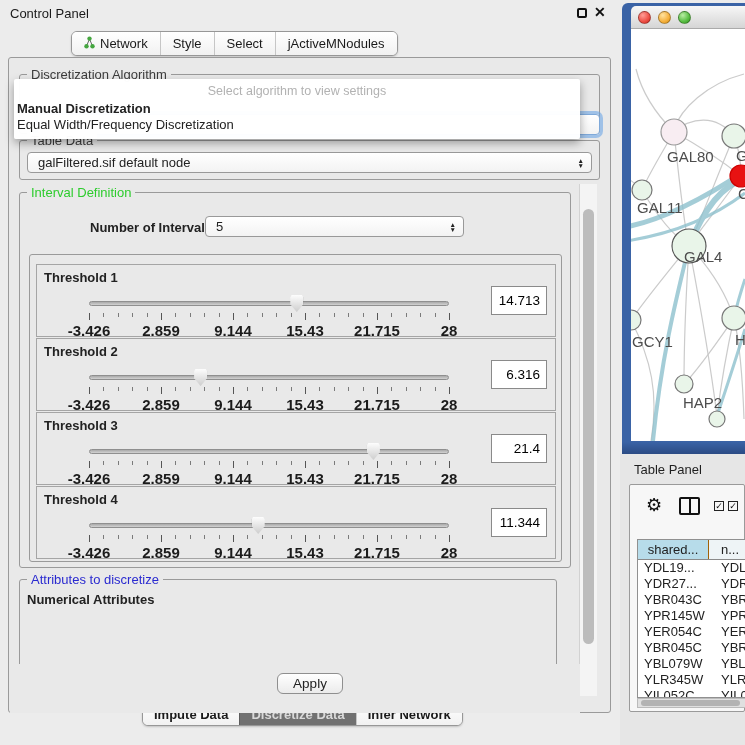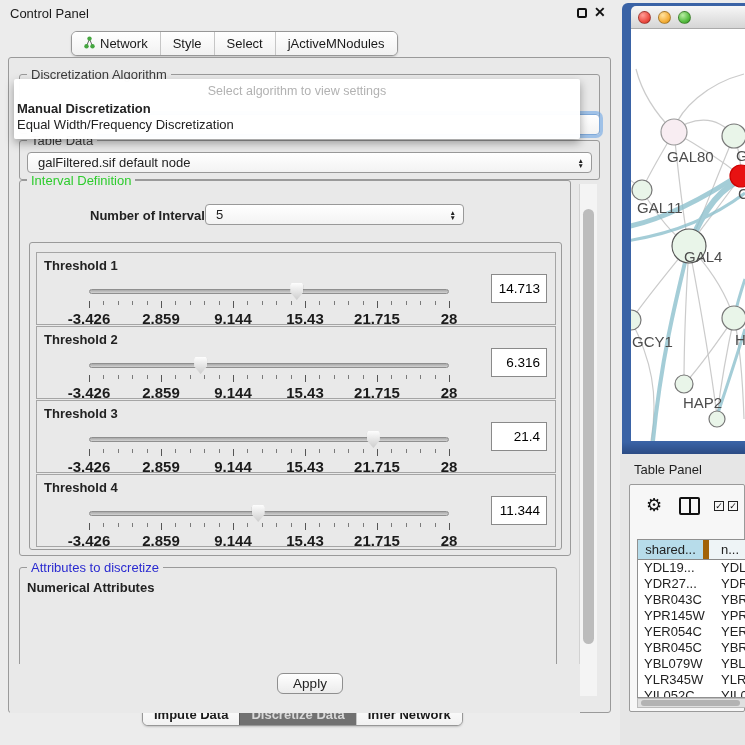--- a/index.html
+++ b/index.html
@@ -42,21 +42,21 @@
   .popup{position:absolute;left:5px;top:21px;width:566px;height:60px;background:rgba(255,255,255,0.98);
          box-shadow:0 4px 10px rgba(0,0,0,0.35);border-radius:2px;z-index:6;}
   .popup-prompt{text-align:center;color:#b2b2b2;font-size:12.5px;padding-top:5px;}
   .popup-opt{font-size:13px;padding:1px 0 0 3px;white-space:nowrap;}
   .popup-opt.bold{font-weight:bold;padding-top:3px;}
 
   .td-group{left:10px;top:82px;width:581px;height:40px;}
   .td-combo{left:7px;top:11px;width:565px;}
 
   
-  .viewport{position:absolute;left:1px;top:114px;width:616px;height:512px;overflow:hidden;}
+  .viewport{position:absolute;left:1px;top:126px;width:616px;height:512px;overflow:hidden;}
   .vscroll{position:absolute;left:570px;top:126px;width:18px;height:512px;background:#f4f4f4;
            border-left:1px solid #d2d2d2;}
   .vthumb{position:absolute;left:3px;top:25px;width:11px;height:435px;background:#bcbcbc;border-radius:6px;}
 
   .int-group{left:9px;top:8px;width:552px;height:376px;}
   .noi-label{position:absolute;left:70px;top:27px;font-weight:bold;}
   .noi-combo{left:185px;top:23px;width:259px;}
   .thr-group{left:9px;top:61px;width:533px;height:308px;}
   .thr-inner{position:absolute;left:6px;top:9px;width:520px;height:295px;display:flex;flex-direction:column;gap:1px;}
 
@@ -106,21 +106,21 @@
   .tp-panel{position:absolute;left:9px;top:30px;width:116px;height:228px;background:#f7f7f7;
             border:1px solid #9a9a9a;border-radius:2px;}
   .gear-icon{position:absolute;left:16px;top:9px;font-size:18px;color:#111;}
   .cols-icon{position:absolute;left:49px;top:12px;width:21px;height:18px;border:2px solid #111;border-radius:2px;}
   .cols-div{position:absolute;left:50%;top:0;width:2px;height:100%;background:#111;transform:translateX(-50%);}
   .cb-icon{position:absolute;top:16px;width:10px;height:10px;border:1.5px solid #222;font-size:9px;
            line-height:8px;text-align:center;color:#111;}
   .tp-table{position:absolute;left:7px;top:54px;width:109px;height:159px;border:1px solid #909090;
             border-right:none;overflow:hidden;background:#fff;}
   .tp-header{display:flex;height:20px;border-bottom:1px solid #8a8a8a;background:#eef4f6;}
-  .th1{width:71px;background:#b7dcea;border-right:6px solid #a16207;text-align:center;line-height:19px;overflow:hidden;}
+  .th1{width:71px;background:#b7dcea;border-right:1px solid #a16207;text-align:center;line-height:19px;overflow:hidden;}
   .th2{flex:1;line-height:19px;padding-left:12px;overflow:hidden;}
   .tp-row{display:flex;height:16px;line-height:16px;}
   .c1{width:71px;padding-left:6px;overflow:hidden;white-space:nowrap;}
   .c2{flex:1;padding-left:12px;overflow:hidden;white-space:nowrap;}
   .tp-hscroll{position:absolute;left:7px;top:213px;width:109px;height:10px;background:#e0e0e0;border:1px solid #bbb;}
   .tp-hthumb{position:absolute;left:3px;top:1px;width:99px;height:6px;background:#b3b3b3;border-radius:4px;}
 </style>
 </head>
 <body>
 

